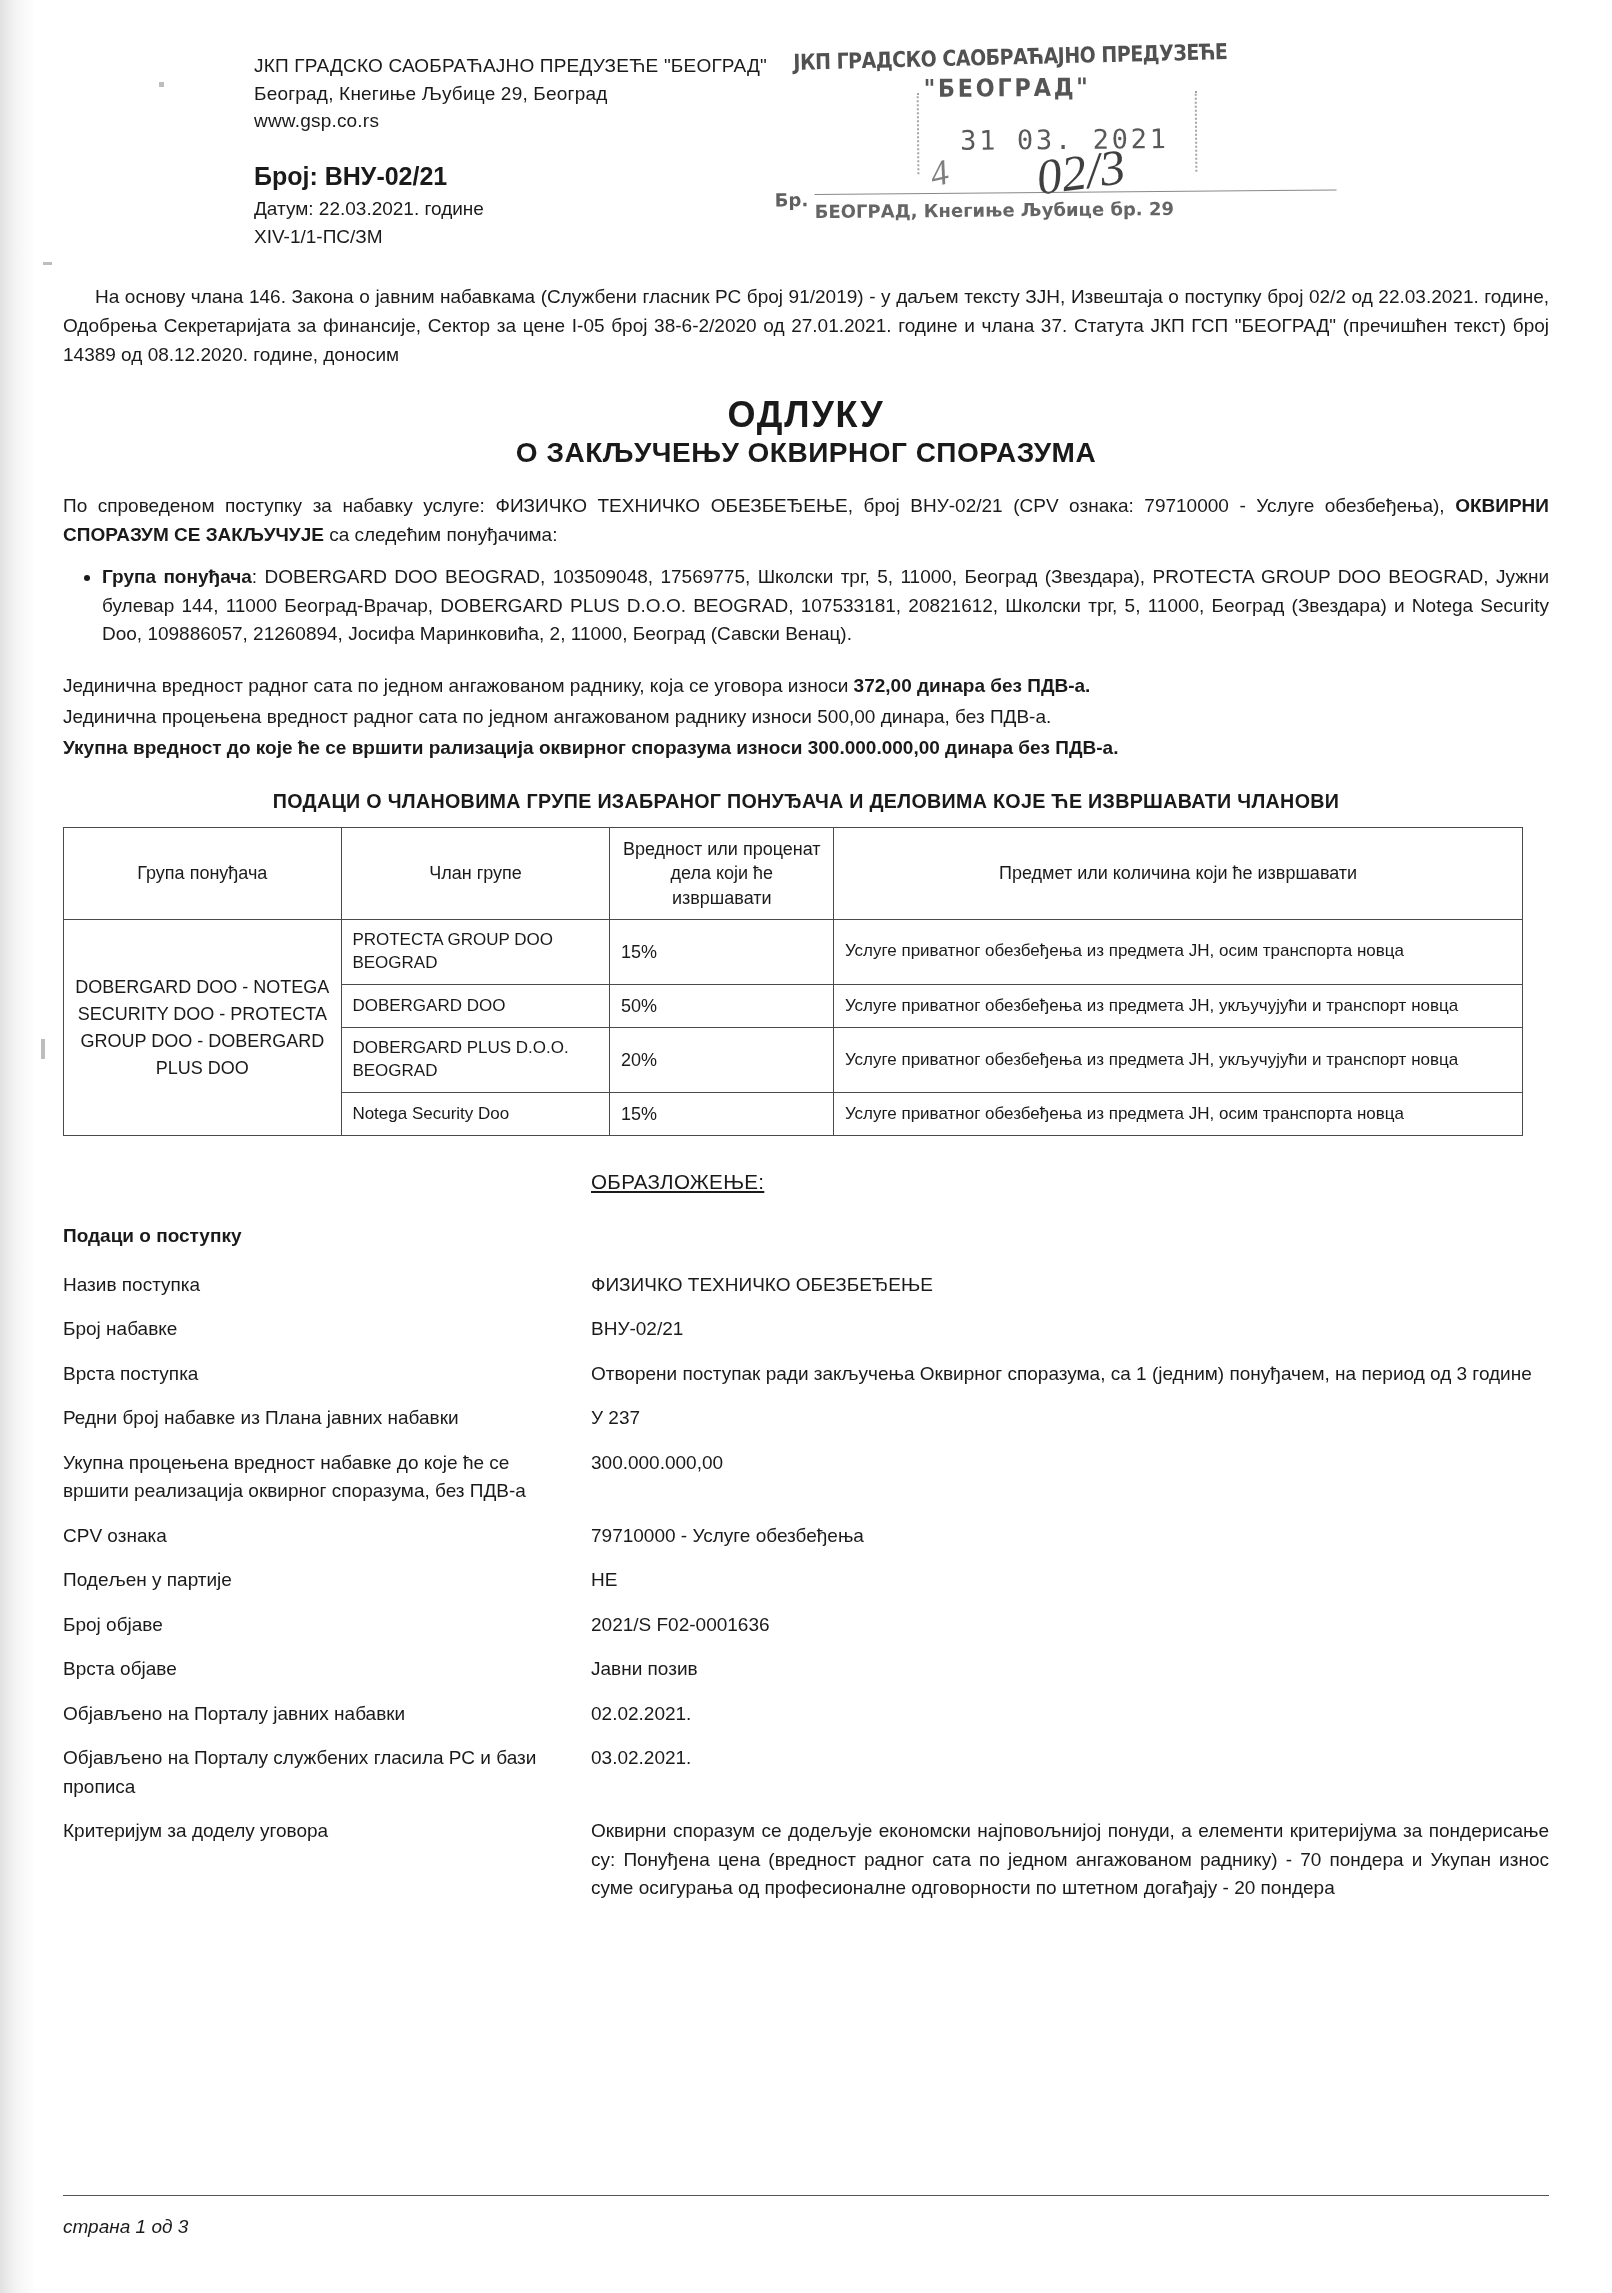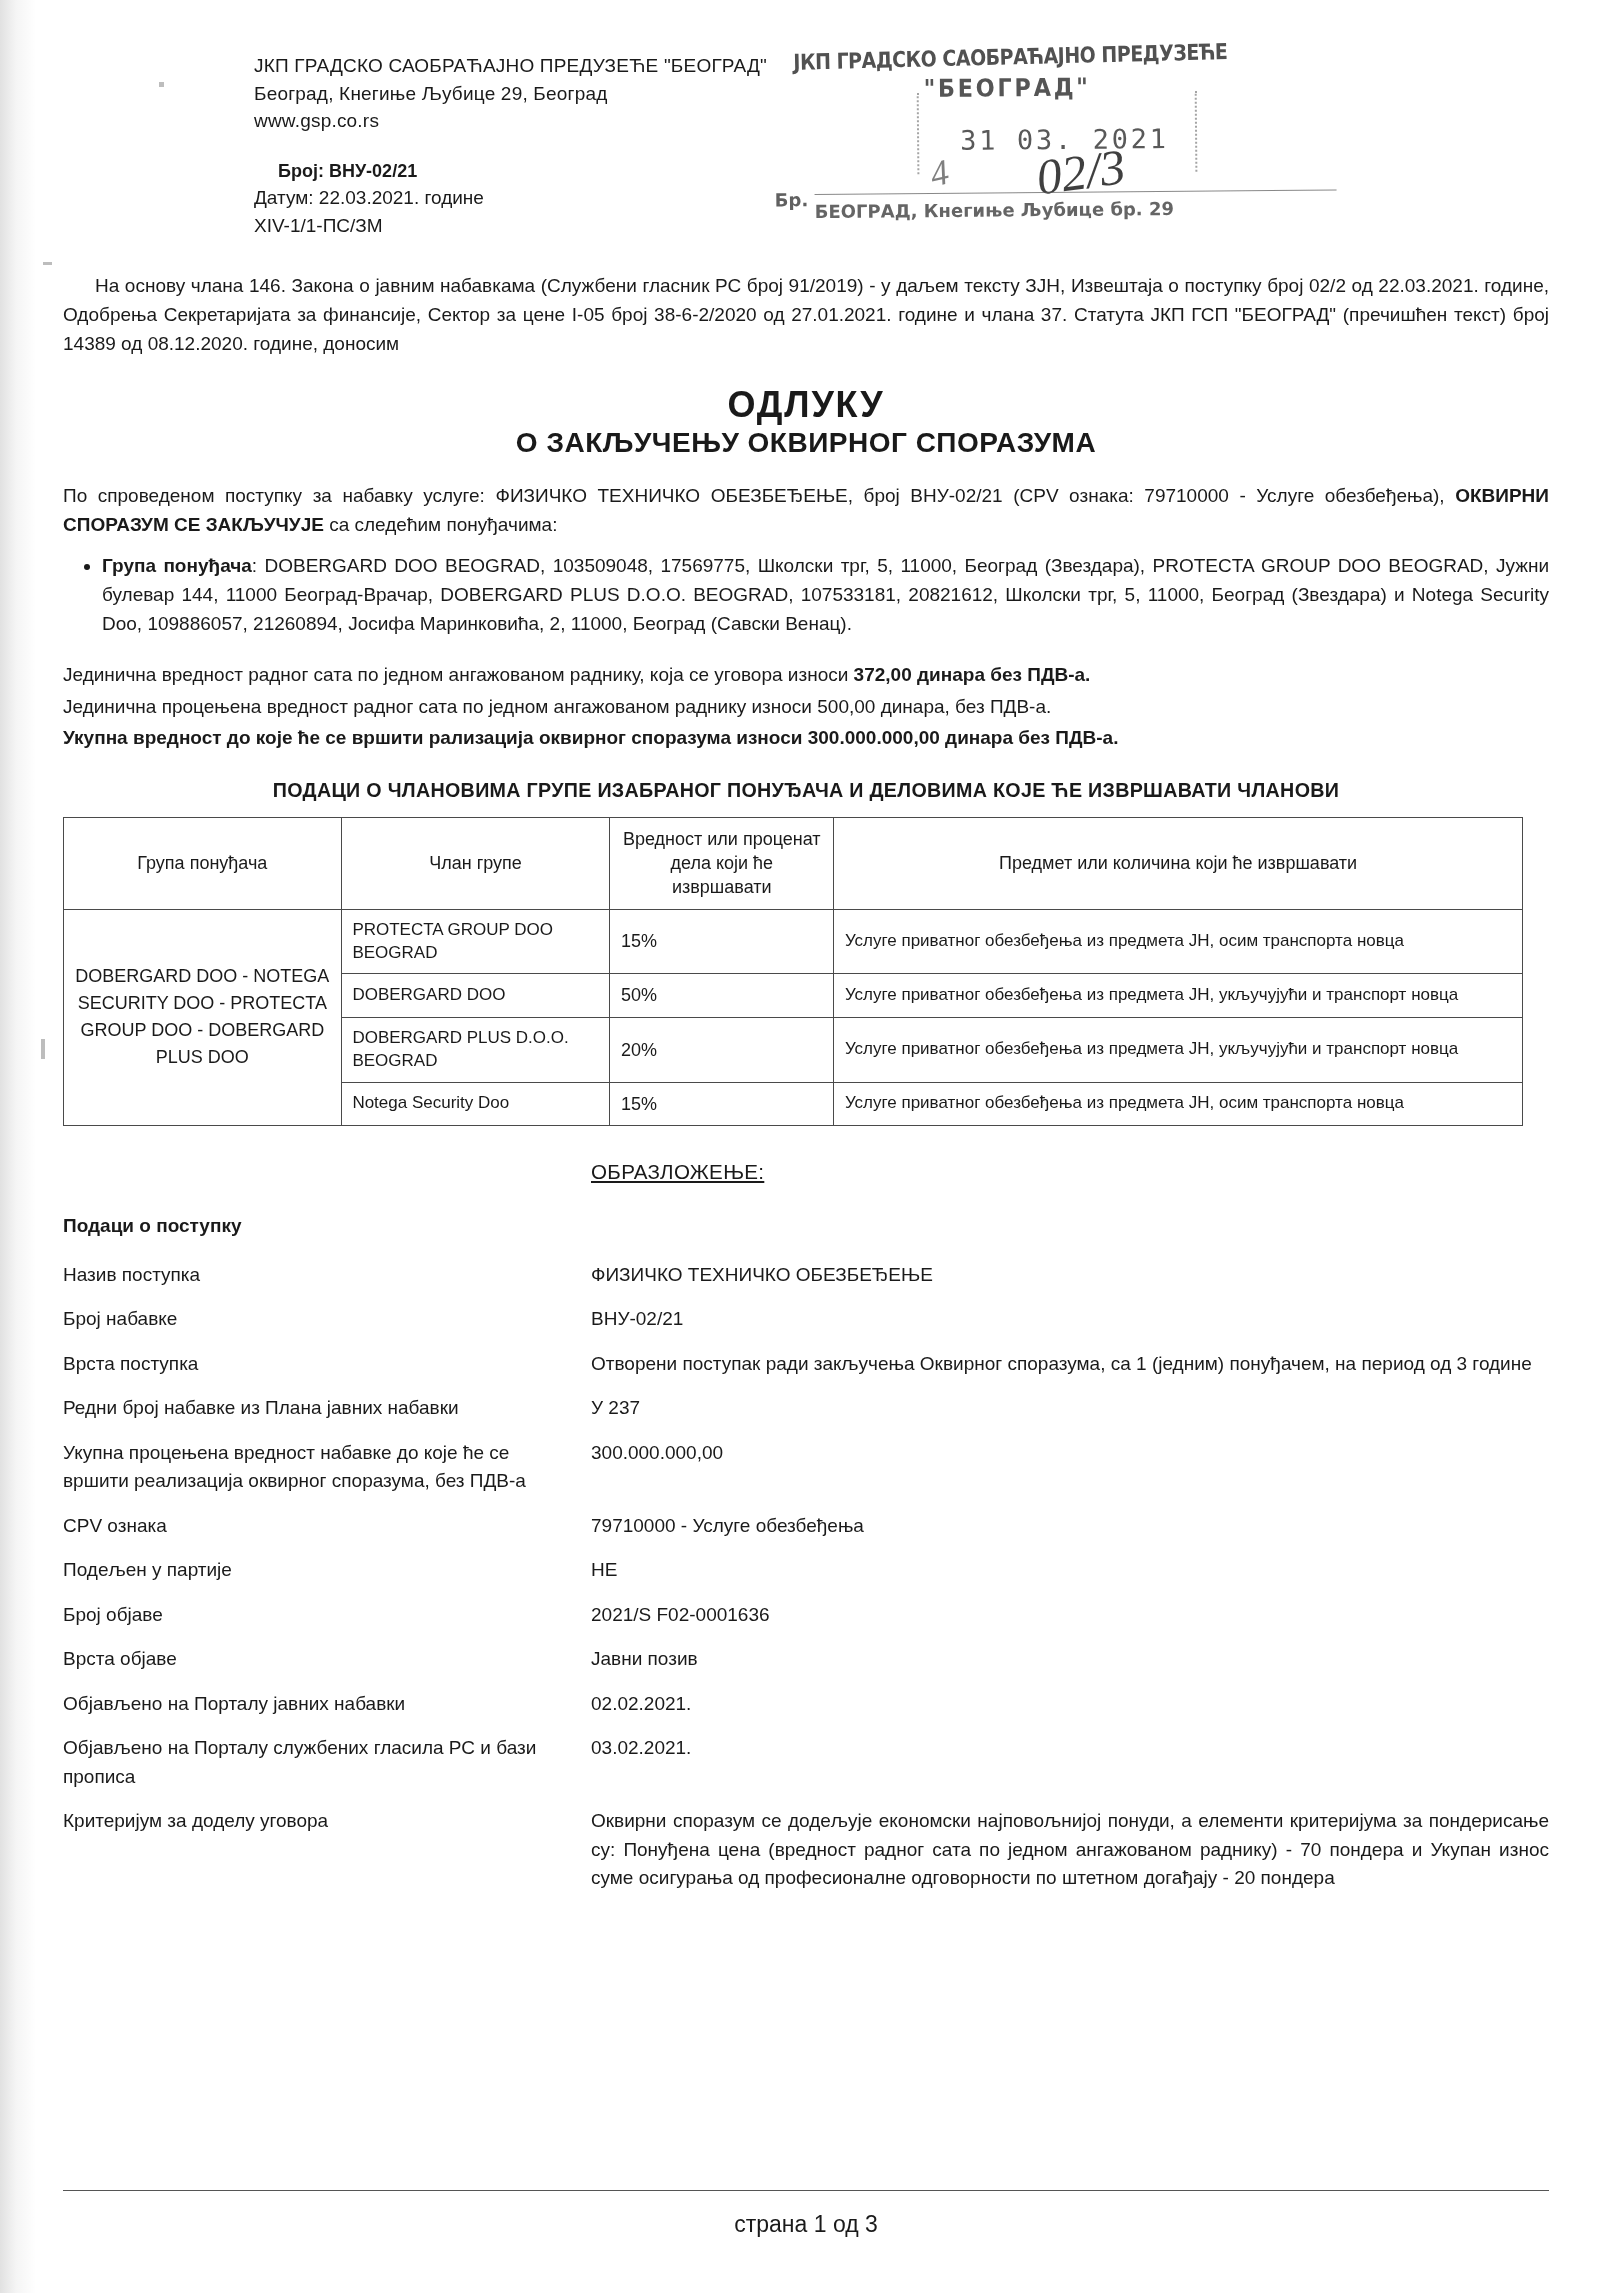--- a/index.html
+++ b/index.html
@@ -47,21 +47,21 @@
     letter-spacing: 0.2px;
     padding-top: 16px;
   }
   .org-block .org-name { white-space: nowrap; }
 
   .ref-block {
     margin-top: 23px;
     font-size: 19px;
     line-height: 1.48;
   }
-  .ref-block .ref-num { font-weight: bold; font-size: 18px; margin-left: 24px; }
+  .ref-block .ref-num { font-weight: bold; font-size: 25px; }
 
   
   .stamp {
     position: relative;
     width: 573px;
     height: 184px;
     margin-right: 18px;
     color: #2b2b2b;
     font-family: "DejaVu Sans", sans-serif;
     transform: rotate(-0.5deg);
@@ -266,22 +266,23 @@
     position: absolute;
     left: 63px;
     right: 63px;
     bottom: 56px;
   }
   .footer-rule {
     border-top: 1.8px solid #555;
     margin-bottom: 19.7px;
   }
   .footer-page {
-    text-align: center;
-    font-size: 23px;
+    text-align: left;
+    font-size: 19px;
+    font-style: italic;
   }
 </style>
 </head>
 <body>
 
 <div class="scan-edge-left"></div>
 <div class="scan-mark" style="left:43px; top:262px; width:9px; height:2.7px;"></div>
 <div class="scan-mark" style="left:41px; top:1039px; width:3.6px; height:19.7px;"></div>
 <div class="scan-mark" style="left:159px; top:82px; width:4.5px; height:4.5px;"></div>
 

